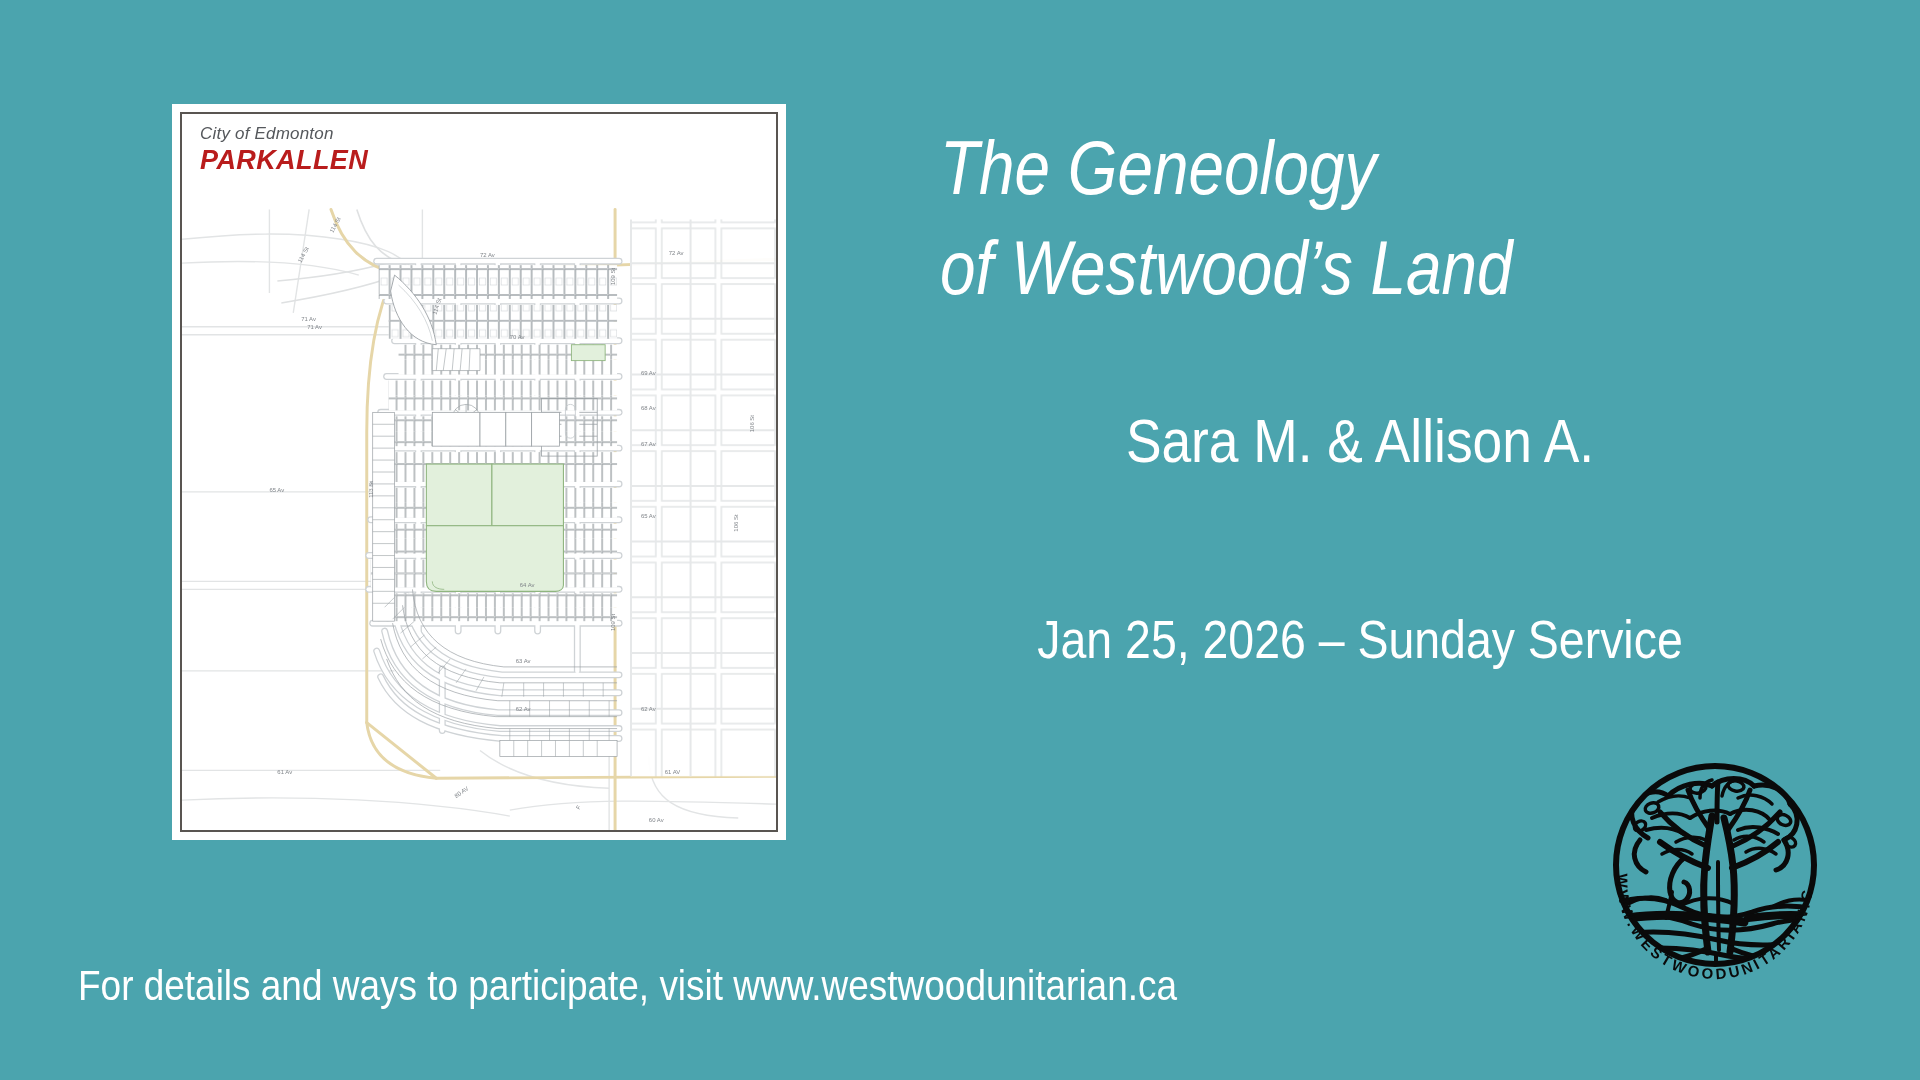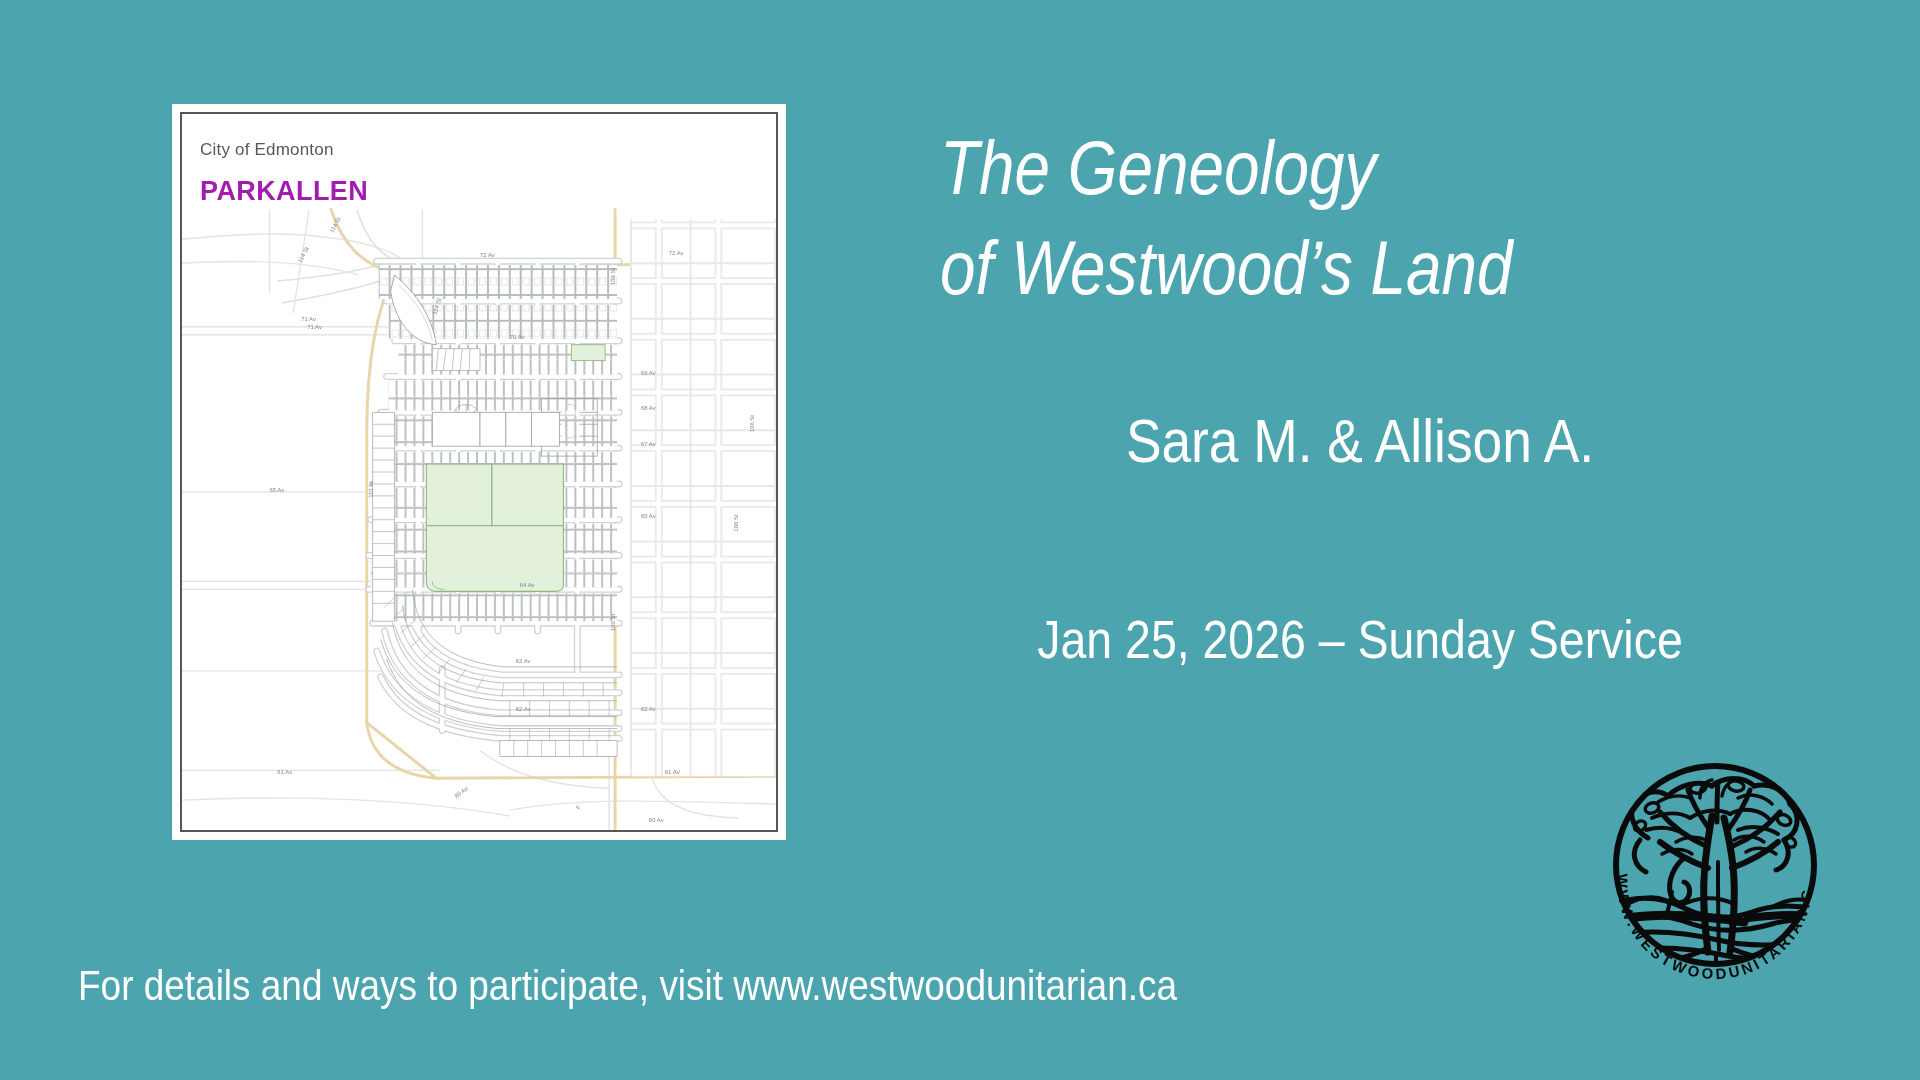--- a/index.html
+++ b/index.html
@@ -43,38 +43,39 @@
   #map-canvas {
     position: absolute;
     left: 0; top: 0;
     width: 100%;
     height: 100%;
     display: block;
   }
   #map-titleblock {
     position: absolute;
     left: 18px;
-    top: 26px;
+    top: 10px;
     z-index: 5;
     line-height: 1.15;
     pointer-events: none;
+    font-style: italic;
   }
   #map-titleblock .city {
     font-size: 17px;
     color: #55585c;
     font-family: "Liberation Sans", sans-serif;
     letter-spacing: .2px;
   }
   #map-titleblock .hood {
     font-size: 27px;
     font-weight: bold;
-    color: #a21caf;
+    color: #b91c1c;
     font-family: "Liberation Sans", sans-serif;
     letter-spacing: .4px;
-    margin-top: 16px;
+    margin-top: 1px;
   }
 
   
   #text-col {
     position: absolute;
     left: 860px;
     top: 0;
     width: 1060px;
     height: 1080px;
   }

